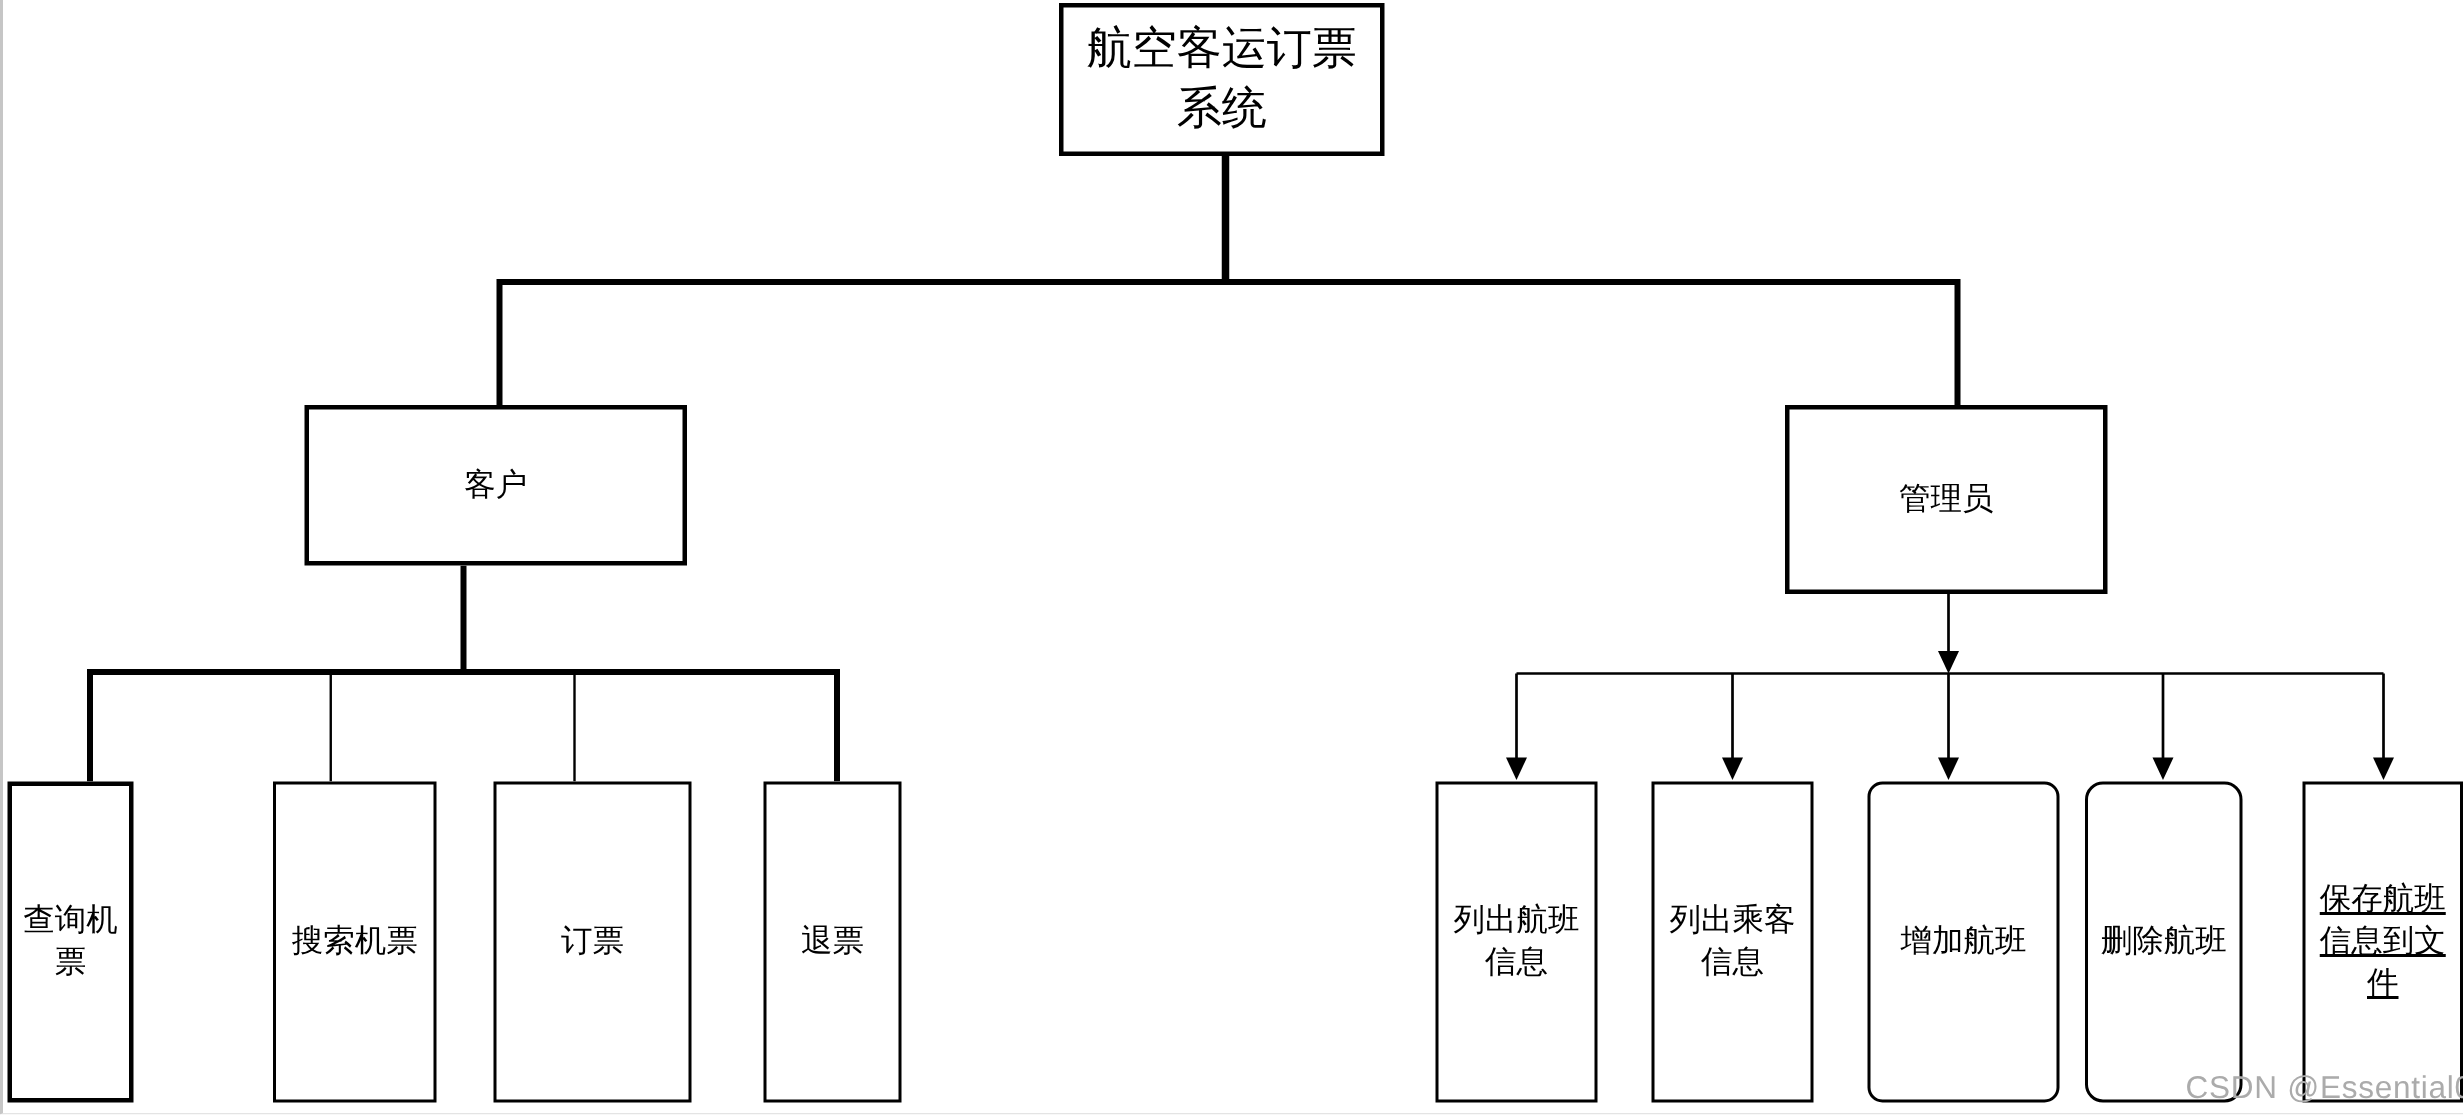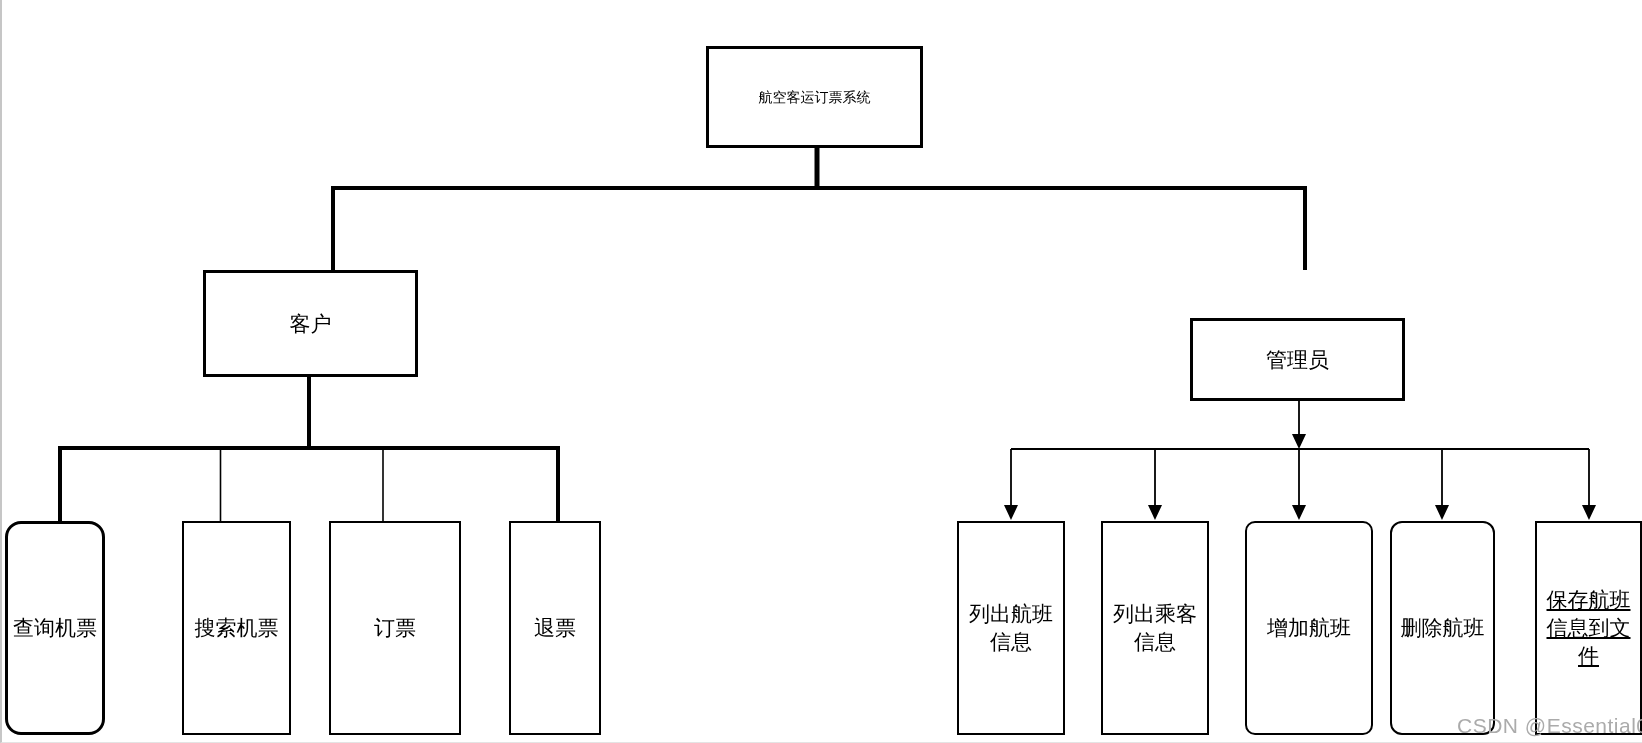--- a/index.html
+++ b/index.html
@@ -32,27 +32,27 @@
     color: #000000;
     font-size: 21px;
     line-height: 1.32;
     padding: 0 2px;
     z-index: 2;
   }
   .node.parent { border-width: 3px; }
   .node .lbl { display: block; width: 100%; word-break: break-all; }
 
   
-  #node-root     { left: 704px;  top: 2px;   width: 217px; height: 102px; font-size: 14px; margin-top: 44px; }
-  #node-customer { left: 201px;  top: 270px; width: 215px; height: 107px; }
-  #node-admin    { left: 1188px; top: 270px; width: 215px; height: 83px; margin-top: 48px; }
+  #node-root     { left: 704px;  top: 2px;   width: 217px; height: 102px; font-size: 30px; }
+  #node-customer { left: 201px;  top: 270px; width: 255px; height: 107px; }
+  #node-admin    { left: 1188px; top: 270px; width: 215px; height: 126px; }
 
   
   .leaf { top: 521px; height: 214px; }
-  #node-query-tickets      { left: 3px;    width: 100px; border-width: 3px; border-radius: 16px; }
+  #node-query-tickets      { left: 3px;    width: 84px; border-width: 3px; }
   #node-search-tickets     { left: 180px;  width: 109px; text-align: center; }
   #node-book-ticket        { left: 327px;  width: 132px; }
   #node-refund-ticket      { left: 507px;  width: 92px; }
   #node-list-flight-info   { left: 955px;  width: 108px; }
   #node-list-passenger-info{ left: 1099px; width: 108px; }
   #node-add-flight         { left: 1243px; width: 128px; border-radius: 10px; }
   #node-delete-flight      { left: 1388px; width: 105px; border-radius: 12px; }
   #node-save-flight-info   { left: 1533px; width: 107px; text-decoration: underline; }
 
   #watermark {

